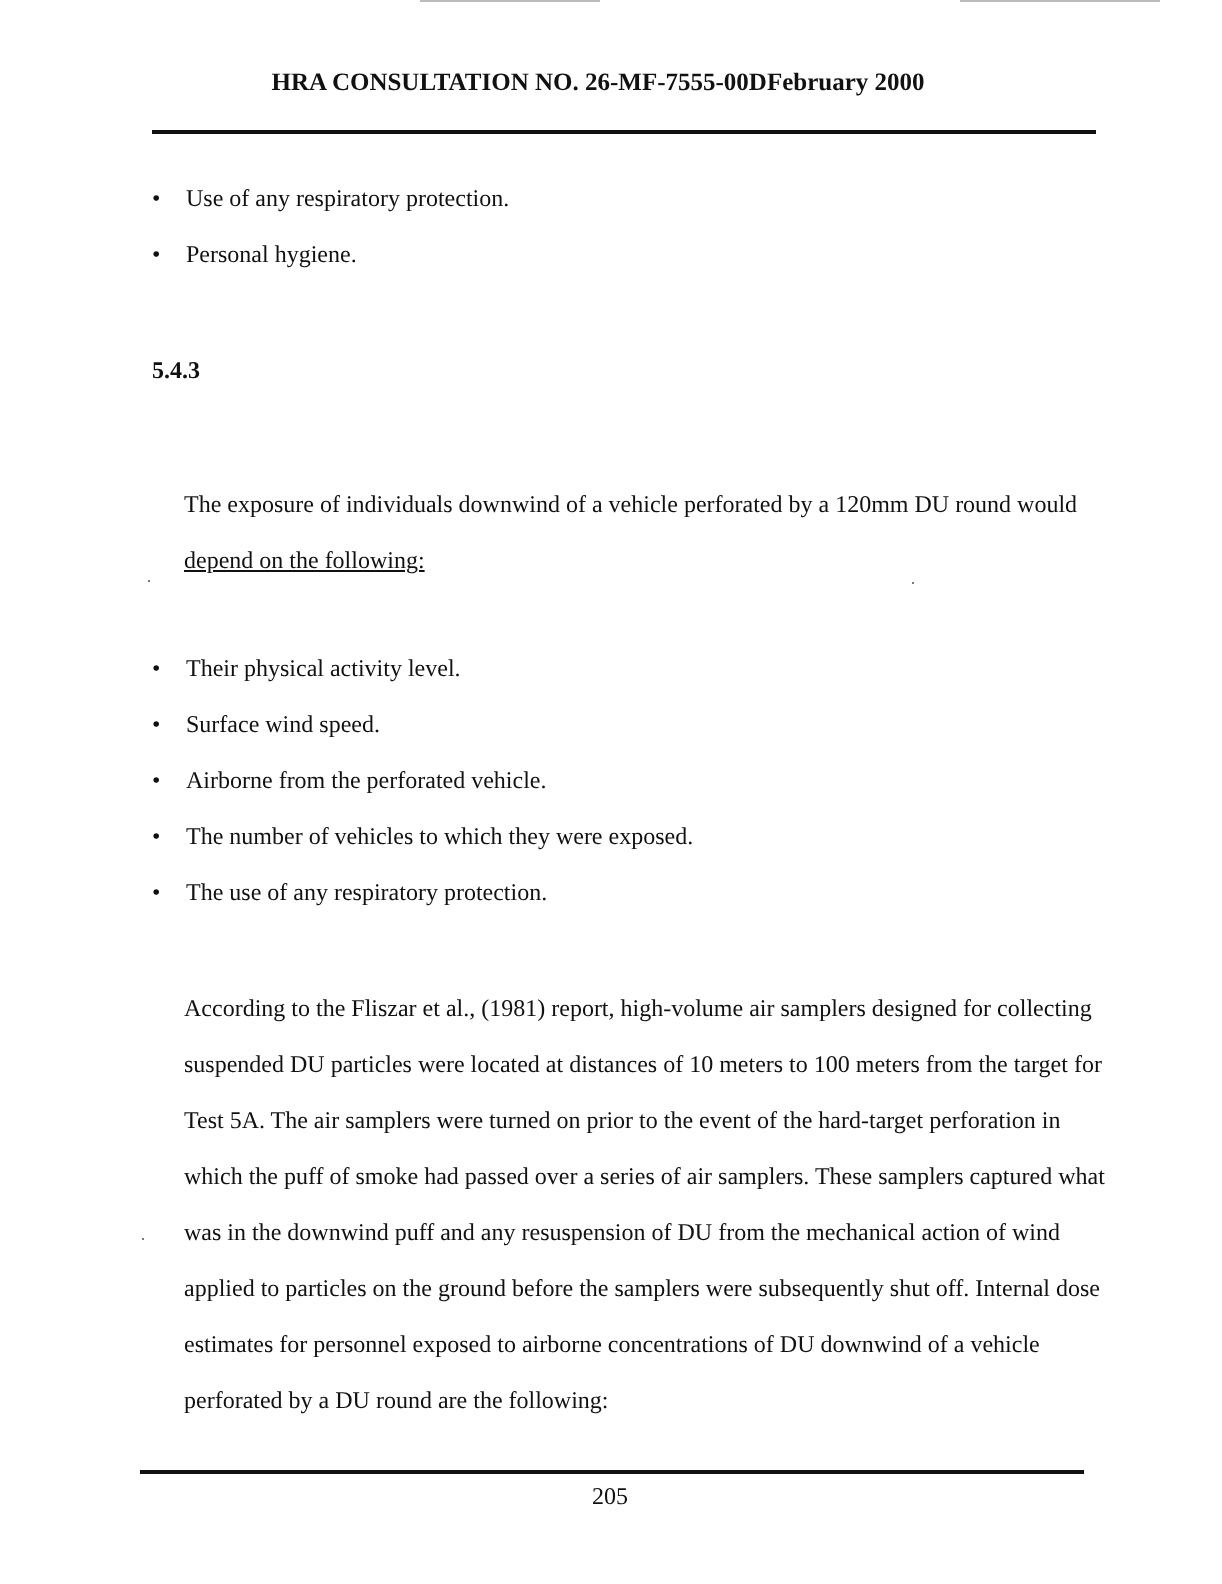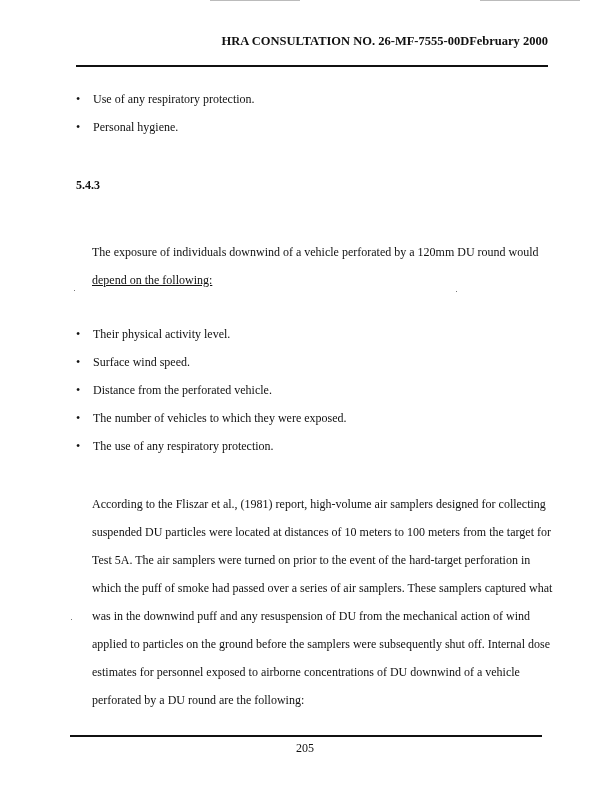--- a/index.html
+++ b/index.html
@@ -2,22 +2,22 @@
 <html><head>
   <meta charset="utf-8">
   <style>
     html, body { margin: 0; padding: 0; background: #ffffff; }
     body {
       width: 611px; height: 792px; position: relative; overflow: hidden;
       font-family: "Liberation Serif", "DejaVu Serif", serif; color: #111;
     }
     .scan-top { position: absolute; top: 0; height: 1px; background: #bbb; }
     .header {
-      position: absolute; left: 76px; top: 34px; width: 472px;
-      display: flex; justify-content: flex-end; align-items: baseline;
+      position: absolute; left: 63px; top: 34px; width: 472px;
+      display: flex; justify-content: center; align-items: baseline;
       font-weight: bold; font-size: 12.5px;
     }
     .header-rule { position: absolute; left: 76px; top: 65px; width: 472px; height: 2px; background: #111; }
     .bullet-item {
       position: absolute; left: 76px; font-size: 12px; display: flex; align-items: baseline;
     }
     .bullet-item .dot { width: 17px; font-size: 12px; }
     .section-heading {
       position: absolute; left: 76px; top: 178px; width: 470px;
       font-weight: bold; font-size: 12px; display: flex; line-height: 14px;
@@ -59,21 +59,21 @@
 <div class="bullet-item" style="top:327px;">
   <span class="dot">•</span>
   <span>Their physical activity level.</span>
 </div>
 <div class="bullet-item" style="top:355px;">
   <span class="dot">•</span>
   <span>Surface wind speed.</span>
 </div>
 <div class="bullet-item" style="top:383px;">
   <span class="dot">•</span>
-  <span>Distance from the perforated vehicle.</span>
+  <span>Airborne from the perforated vehicle.</span>
 </div>
 <div class="bullet-item" style="top:411px;">
   <span class="dot">•</span>
   <span>The number of vehicles to which they were exposed.</span>
 </div>
 <div class="bullet-item" style="top:439px;">
   <span class="dot">•</span>
   <span>The use of any respiratory protection.</span>
 </div>
 

